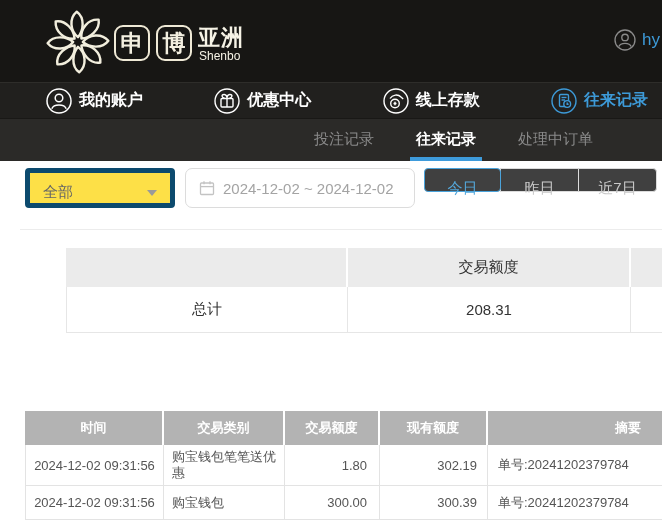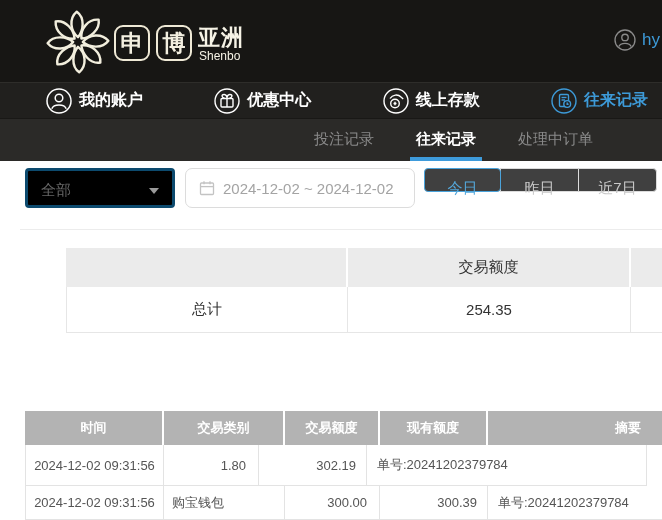--- a/index.html
+++ b/index.html
@@ -40,21 +40,21 @@
     display:flex;justify-content:flex-end;align-items:stretch;gap:30px;padding-right:63px;
   }
   .tab{
     color:#8a8a8a;font-size:15px;line-height:40px;cursor:pointer;
     box-sizing:border-box;padding:0 6px;
   }
   .tab.active{color:#fff;font-weight:bold;border-bottom:4px solid #3e9bdb;line-height:39px;}
   
   .select-box{
     position:absolute;left:25px;top:168px;width:150px;height:40px;box-sizing:border-box;
-    border:3px solid #0c4a6e;border-radius:4px;background:#000000;cursor:pointer;
+    border:5px solid #0c4a6e;border-radius:4px;background:#fde047;cursor:pointer;
   }
   .select-box .val{position:absolute;left:13px;top:0;line-height:38px;font-size:15px;color:#666;}
   .caret{
     position:absolute;right:13px;top:17px;width:0;height:0;
     border-left:5px solid transparent;border-right:5px solid transparent;border-top:6px solid #9a9a9a;
   }
   .date-box{
     position:absolute;left:185px;top:168px;width:230px;height:40px;box-sizing:border-box;
     border:1px solid #dcdcdc;border-radius:7px;background:#fff;cursor:pointer;
     display:flex;align-items:center;padding-left:13px;gap:8px;
@@ -235,35 +235,36 @@
 <div class="hr-divider"></div>
 
 <div class="sum-table">
   <div class="sum-head">
     <div class="hc w1"></div>
     <div class="hc w2">交易额度</div>
     <div class="hc w3"></div>
   </div>
   <div class="sum-row">
     <div class="dc w1">总计</div>
-    <div class="dc w2">254.35</div>
+    <div class="dc w2">208.31</div>
     <div class="dc w3"></div>
   </div>
 </div>
 
 <div class="rec-table">
   <div class="rec-head">
     <div class="hc c1">时间</div>
     <div class="hc c2" style="justify-content:center;">交易类别</div>
     <div class="hc c3" style="justify-content:center;padding-right:0;">交易额度</div>
     <div class="hc c4" style="justify-content:center;padding-right:0;">现有额度</div>
     <div class="hc c5" style="justify-content:center;padding-left:0;">摘要</div>
   </div>
   <div class="rec-row r1">
     <div class="dc c1">2024-12-02 09:31:56</div>
+    <div class="dc c2">购宝钱包笔笔送优惠</div>
     <div class="dc c3">1.80</div>
     <div class="dc c4">302.19</div>
     <div class="dc c5">单号:20241202379784</div>
   </div>
   <div class="rec-row r2">
     <div class="dc c1">2024-12-02 09:31:56</div>
     <div class="dc c2">购宝钱包</div>
     <div class="dc c3">300.00</div>
     <div class="dc c4">300.39</div>
     <div class="dc c5">单号:20241202379784</div>

